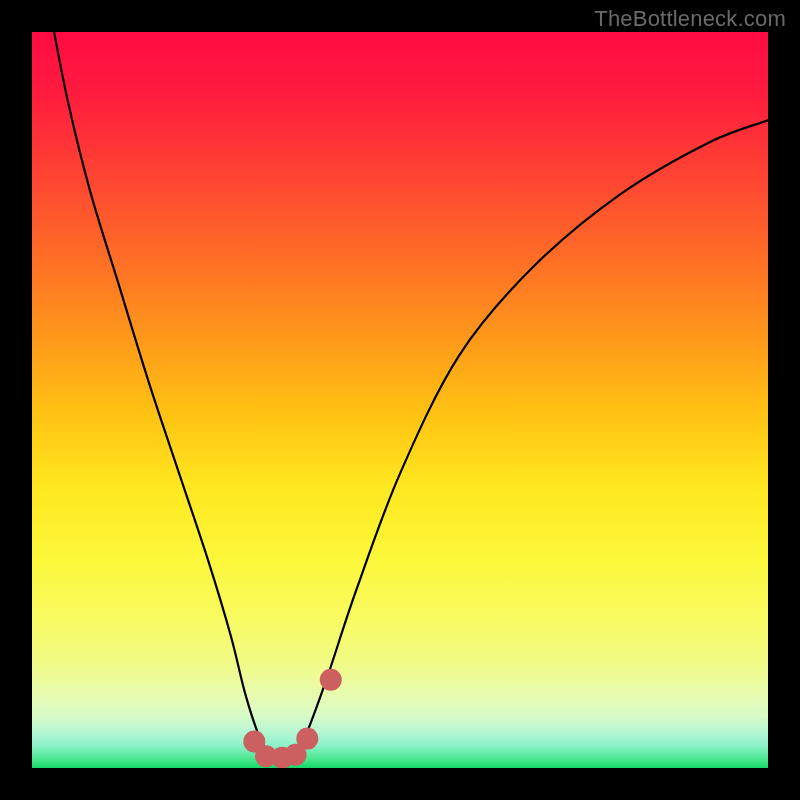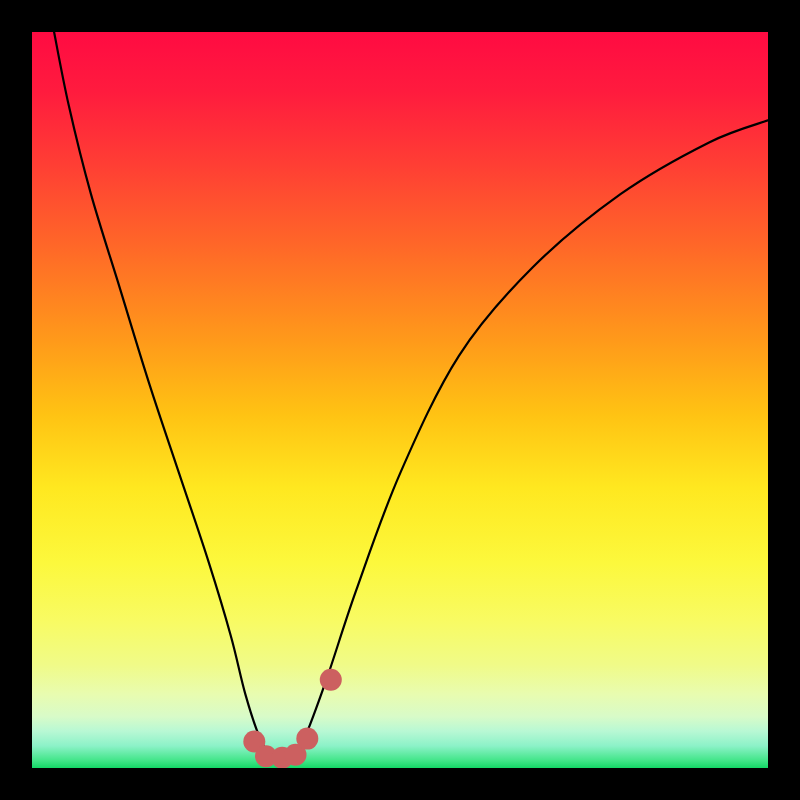--- a/index.html
+++ b/index.html
@@ -61,20 +61,21 @@
     top: 0;
     width: 736px;
     height: 736px;
   }
 </style>
 </head>
 <body>
 
 <div class="frame">
 
+  <div class="watermark">TheBottleneck.com</div>
 
   <div class="plot">
     <svg class="curve" viewBox="0 0 736 736" preserveAspectRatio="none">
       <path d="M 22.1 0.0 C 24.5 12.3, 30.7 46.6, 36.8 73.6 C 42.9 100.6, 50.3 131.3, 58.9 161.9 C 67.5 192.6, 78.5 225.7, 88.3 257.6 C 98.1 289.5, 107.9 322.6, 117.8 353.3 C 127.6 383.9, 137.4 412.2, 147.2 441.6 C 157.0 471.0, 168.1 502.9, 176.6 529.9 C 185.2 556.9, 192.6 581.4, 198.7 603.5 C 204.9 625.6, 208.5 645.2, 213.4 662.4 C 218.3 679.6, 223.3 695.5, 228.2 706.6 C 233.1 717.6, 238.0 725.0, 242.9 728.6 C 247.8 732.3, 252.7 732.3, 257.6 728.6 C 262.5 725.0, 266.2 720.1, 272.3 706.6 C 278.5 693.1, 285.8 672.2, 294.4 647.7 C 303.0 623.1, 311.6 593.7, 323.8 559.4 C 336.1 525.0, 350.8 480.9, 368.0 441.6 C 385.2 402.3, 404.8 358.2, 426.9 323.8 C 449.0 289.5, 473.5 262.5, 500.5 235.5 C 527.5 208.5, 559.4 182.8, 588.8 161.9 C 618.2 141.1, 652.6 122.7, 677.1 110.4 C 701.7 98.1, 726.2 92.0, 736.0 88.3" fill="none" stroke="#000" stroke-width="2.2" stroke-linecap="round" stroke-linejoin="round"></path>
       <g>
           <circle cx="222.3" cy="709.5" r="11" fill="#cc6060"></circle>
           <circle cx="234.0" cy="724.2" r="11" fill="#cc6060"></circle>
           <circle cx="250.2" cy="725.7" r="11" fill="#cc6060"></circle>
           <circle cx="263.5" cy="722.8" r="11" fill="#cc6060"></circle>
           <circle cx="275.3" cy="706.6" r="11" fill="#cc6060"></circle>

